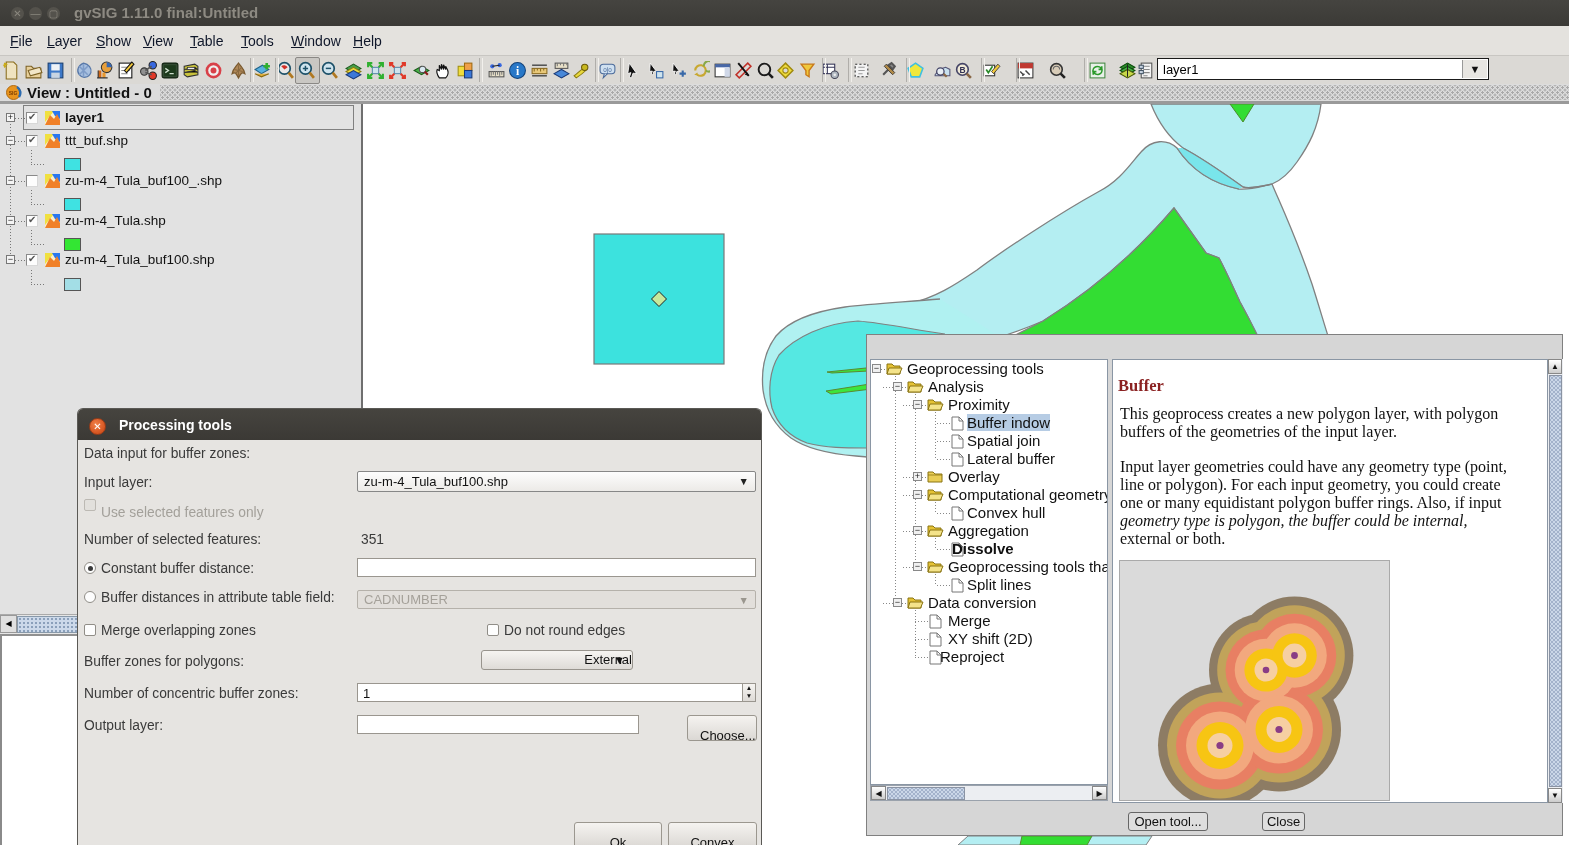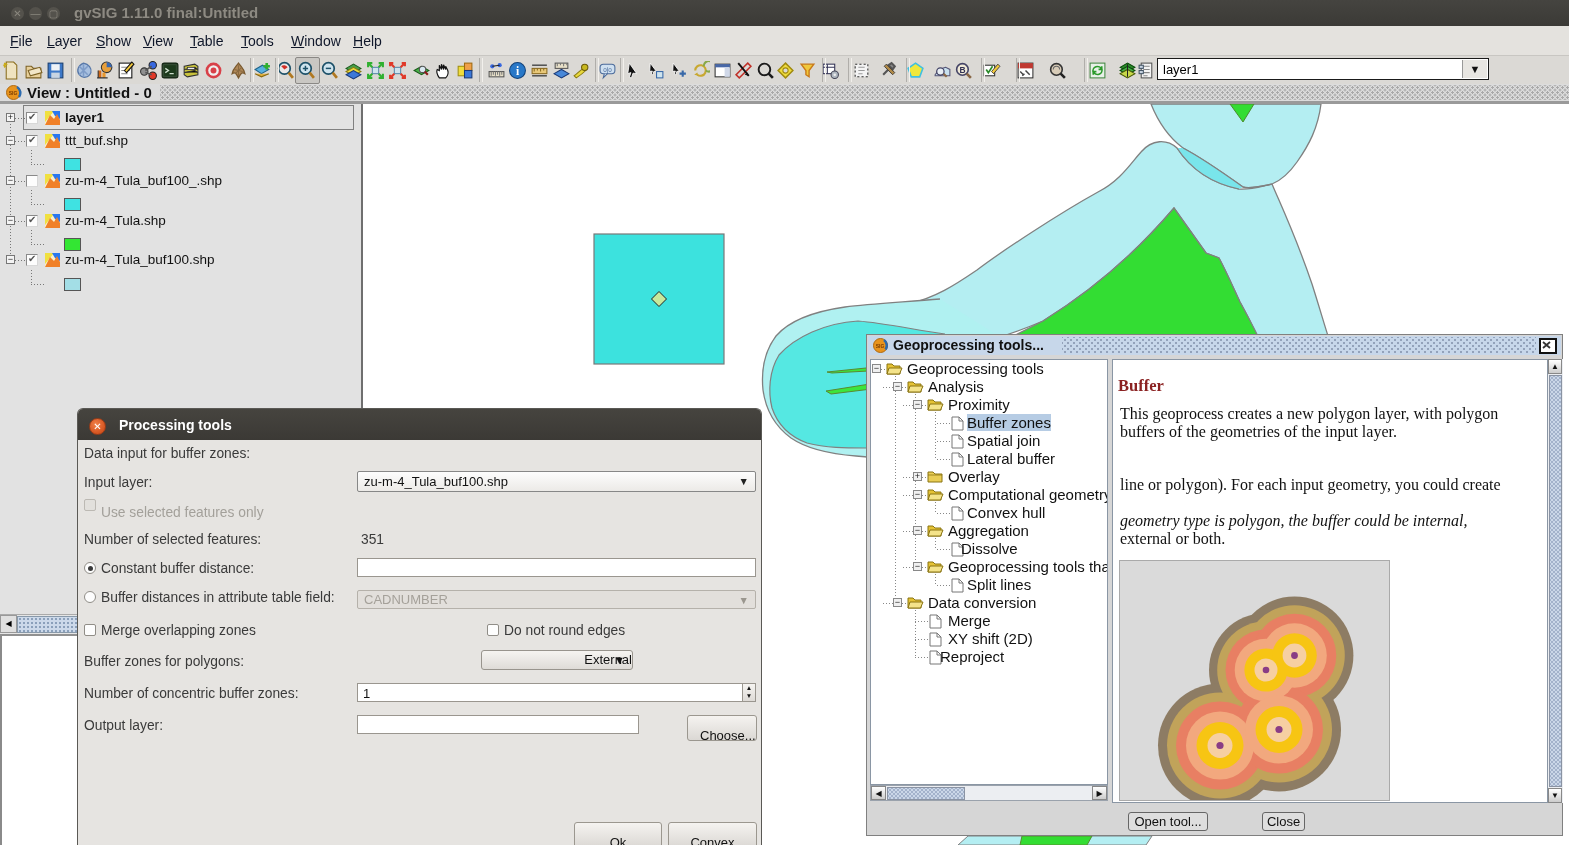--- a/index.html
+++ b/index.html
@@ -502,34 +502,20 @@
 <div class="swatch" style="left:64px;top:174px;background:#a3dee6;"></div>
 </div>
 <div class="abs" id="tocscroll">
   <div style="position:absolute;left:0;top:0;width:15px;height:16px;background:#e0e0e0;border:1px solid #999;text-align:center;font-size:8px;line-height:16px;">◀</div>
   <div style="position:absolute;left:17px;top:1px;width:60px;height:15px;background-image:radial-gradient(#8ba0bb 0.8px,transparent 1px);background-size:4px 4px;background-color:#ccd9ea;border:1px solid #8899aa;"></div>
 </div>
 <div class="abs" id="tocbelow"></div>
 <div class="abs" id="splitter"></div>
 
 <div class="abs" id="geodlg">
-  <div id="gtitle">
-    <svg style="position:absolute;left:5px;top:2px" width="15" height="15">
-      <circle cx="7.5" cy="7.5" r="7" fill="#e8941d" stroke="#b06a10"></circle>
-      <path d="M11,2 a7,7 0 0 1 1.5,9.5" stroke="#2a6ab0" stroke-width="2.5" fill="none"></path>
-      <text x="7" y="10" font-size="5" fill="#7a3c00" text-anchor="middle" font-weight="bold">SIG</text>
-    </svg>
-    <div class="gttxt">Geoprocessing tools...</div>
-    <div class="gdots"></div>
-    <div id="gclose">
-        <svg width="9" height="8" style="position:absolute;left:1px;top:1px">
-          <path d="M1,1 L8,7 M8,1 L1,7" stroke="#333" stroke-width="1.8"></path>
-        </svg>
-      </div>
-  </div>
   <div id="gtreepanel">
       <div style="position:absolute;left:27px;top:40px;width:1px;height:227px;background-image:linear-gradient(#888 1px,transparent 1px);background-size:1px 3px;"></div>
 <div style="position:absolute;left:47px;top:58px;width:1px;height:173px;background-image:linear-gradient(#888 1px,transparent 1px);background-size:1px 3px;"></div>
 <div style="position:absolute;left:67px;top:76px;width:1px;height:47px;background-image:linear-gradient(#888 1px,transparent 1px);background-size:1px 3px;"></div>
 <div style="position:absolute;left:67px;top:166px;width:1px;height:11px;background-image:linear-gradient(#888 1px,transparent 1px);background-size:1px 3px;"></div>
 <div style="position:absolute;left:67px;top:202px;width:1px;height:11px;background-image:linear-gradient(#888 1px,transparent 1px);background-size:1px 3px;"></div>
 <div style="position:absolute;left:67px;top:238px;width:1px;height:11px;background-image:linear-gradient(#888 1px,transparent 1px);background-size:1px 3px;"></div>
 <div style="position:absolute;left:47px;top:274px;width:1px;height:47px;background-image:linear-gradient(#888 1px,transparent 1px);background-size:1px 3px;"></div>
 <div class="gexp" style="left:4px;top:28px;">−</div>
 <div style="position:absolute;left:13px;top:33px;width:6px;height:1px;background-image:linear-gradient(90deg,#888 1px,transparent 1px);background-size:3px 1px;"></div>
@@ -552,21 +538,21 @@
 <svg style="position:absolute;left:59px;top:62px" width="18" height="14" viewBox="0 0 18 14">
         <path d="M1,2 L6,2 L8,4 L14,4 L14,12 L1,12 Z" fill="#e5c235" stroke="#8a7412" stroke-width="1"></path>
         <path d="M3,6 L16,6 L13.5,12 L1,12 Z" fill="#f4e38a" stroke="#8a7412" stroke-width="1"></path>
       </svg>
 <div class="gtxt" style="left:80px;top:60px;">Proximity</div>
 <div style="position:absolute;left:69px;top:87px;width:13px;height:1px;background-image:linear-gradient(90deg,#888 1px,transparent 1px);background-size:3px 1px;"></div>
 <svg style="position:absolute;left:83px;top:80px" width="13" height="15" viewBox="0 0 13 15">
         <path d="M1,1 L8,1 L12,5 L12,14 L1,14 Z" fill="#fff" stroke="#777" stroke-width="1"></path>
         <path d="M8,1 L8,5 L12,5" fill="none" stroke="#777" stroke-width="1"></path>
       </svg>
-<div class="gtxt" style="left:99px;top:78px;background:#b6cce4;">Buffer zones</div>
+<div class="gtxt" style="left:99px;top:78px;background:#b6cce4;">Buffer indow</div>
 <div style="position:absolute;left:69px;top:105px;width:13px;height:1px;background-image:linear-gradient(90deg,#888 1px,transparent 1px);background-size:3px 1px;"></div>
 <svg style="position:absolute;left:83px;top:98px" width="13" height="15" viewBox="0 0 13 15">
         <path d="M1,1 L8,1 L12,5 L12,14 L1,14 Z" fill="#fff" stroke="#777" stroke-width="1"></path>
         <path d="M8,1 L8,5 L12,5" fill="none" stroke="#777" stroke-width="1"></path>
       </svg>
 <div class="gtxt" style="left:99px;top:96px;">Spatial join</div>
 <div style="position:absolute;left:69px;top:123px;width:13px;height:1px;background-image:linear-gradient(90deg,#888 1px,transparent 1px);background-size:3px 1px;"></div>
 <svg style="position:absolute;left:83px;top:116px" width="13" height="15" viewBox="0 0 13 15">
         <path d="M1,1 L8,1 L12,5 L12,14 L1,14 Z" fill="#fff" stroke="#777" stroke-width="1"></path>
         <path d="M8,1 L8,5 L12,5" fill="none" stroke="#777" stroke-width="1"></path>
@@ -600,21 +586,21 @@
 <svg style="position:absolute;left:59px;top:188px" width="18" height="14" viewBox="0 0 18 14">
         <path d="M1,2 L6,2 L8,4 L14,4 L14,12 L1,12 Z" fill="#e5c235" stroke="#8a7412" stroke-width="1"></path>
         <path d="M3,6 L16,6 L13.5,12 L1,12 Z" fill="#f4e38a" stroke="#8a7412" stroke-width="1"></path>
       </svg>
 <div class="gtxt" style="left:80px;top:186px;">Aggregation</div>
 <div style="position:absolute;left:69px;top:213px;width:13px;height:1px;background-image:linear-gradient(90deg,#888 1px,transparent 1px);background-size:3px 1px;"></div>
 <svg style="position:absolute;left:83px;top:206px" width="13" height="15" viewBox="0 0 13 15">
         <path d="M1,1 L8,1 L12,5 L12,14 L1,14 Z" fill="#fff" stroke="#777" stroke-width="1"></path>
         <path d="M8,1 L8,5 L12,5" fill="none" stroke="#777" stroke-width="1"></path>
       </svg>
-<div class="gtxt" style="left:93px;top:204px;">Dissolve</div>
+<div class="gtxt" style="left:84px;top:204px;font-weight:bold;">Dissolve</div>
 <div style="position:absolute;left:35px;top:231px;width:10px;height:1px;background-image:linear-gradient(90deg,#888 1px,transparent 1px);background-size:3px 1px;"></div>
 <div class="gexp" style="left:45px;top:226px;">−</div>
 <div style="position:absolute;left:54px;top:231px;width:6px;height:1px;background-image:linear-gradient(90deg,#888 1px,transparent 1px);background-size:3px 1px;"></div>
 <svg style="position:absolute;left:59px;top:224px" width="18" height="14" viewBox="0 0 18 14">
         <path d="M1,2 L6,2 L8,4 L14,4 L14,12 L1,12 Z" fill="#e5c235" stroke="#8a7412" stroke-width="1"></path>
         <path d="M3,6 L16,6 L13.5,12 L1,12 Z" fill="#f4e38a" stroke="#8a7412" stroke-width="1"></path>
       </svg>
 <div class="gtxt" style="left:80px;top:222px;">Geoprocessing tools that</div>
 <div style="position:absolute;left:69px;top:249px;width:13px;height:1px;background-image:linear-gradient(90deg,#888 1px,transparent 1px);background-size:3px 1px;"></div>
 <svg style="position:absolute;left:83px;top:242px" width="13" height="15" viewBox="0 0 13 15">
@@ -651,21 +637,23 @@
     </div>
   <div id="ghscroll">
     <div class="garr" style="left:0;top:0;">◀</div>
     <div class="gthumb" style="left:16px;top:1px;width:78px;height:13px;"></div>
     <div class="garr" style="right:0;top:0;">▶</div>
   </div>
   <div id="grightpanel">
     <div id="gbuffer">Buffer</div>
     <div class="gser" style="left:252px;top:69px;">This geoprocess creates a new polygon layer, with polygon</div>
 <div class="gser" style="left:252px;top:87px;">buffers of the geometries of the input layer.</div>
+<div class="gser" style="left:252px;top:122px;">Input layer geometries could have any geometry type (point,</div>
 <div class="gser" style="left:252px;top:140px;">line or polygon). For each input geometry, you could create</div>
+<div class="gser" style="left:252px;top:158px;">one or many equidistant polygon buffer rings. Also, if input</div>
 <div class="gser" style="left:252px;top:176px;font-style:italic;">geometry type is polygon, the buffer could be internal,</div>
 <div class="gser" style="left:252px;top:194px;">external or both.</div>
     <div id="gimg"><svg width="271" height="241" viewBox="0 0 271 241">
           <circle cx="146" cy="109" r="57.0" fill="#8d7c64"></circle>
 <circle cx="174.5" cy="94.5" r="58.9" fill="#8d7c64"></circle>
 <circle cx="100" cy="184.5" r="62.0" fill="#8d7c64"></circle>
 <circle cx="159" cy="168.5" r="62.0" fill="#8d7c64"></circle>
 <circle cx="146" cy="109" r="48.8" fill="#c1a35a"></circle>
 <circle cx="174.5" cy="94.5" r="50.3" fill="#c1a35a"></circle>
 <circle cx="100" cy="184.5" r="53.0" fill="#c1a35a"></circle>

